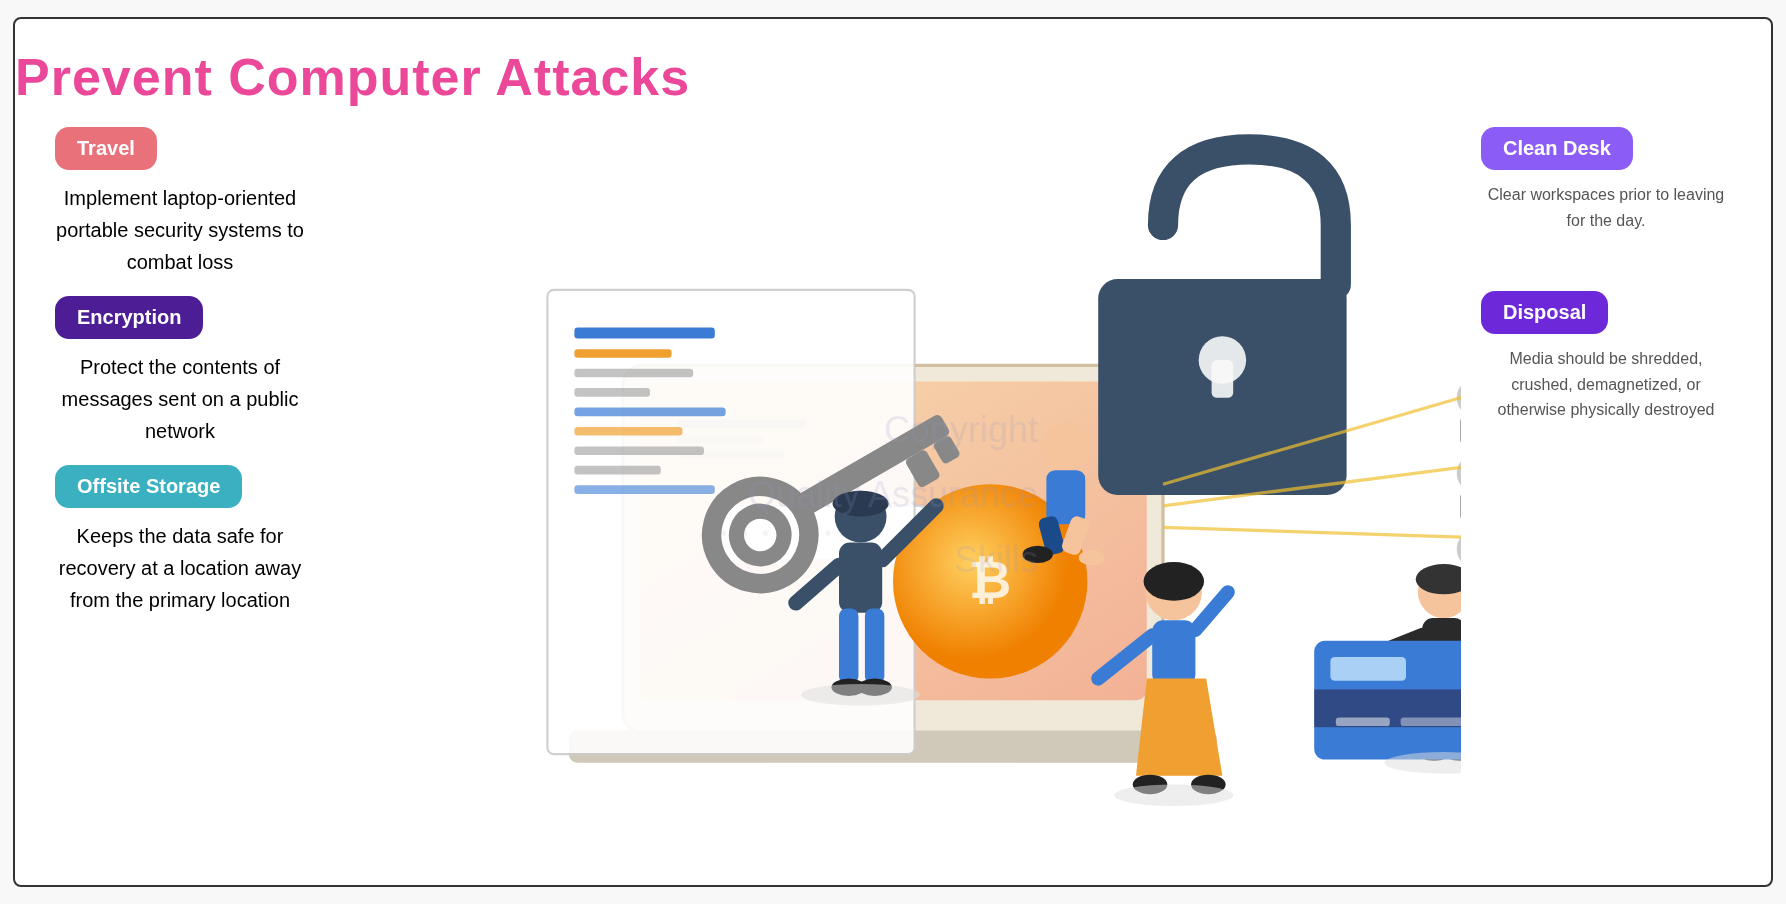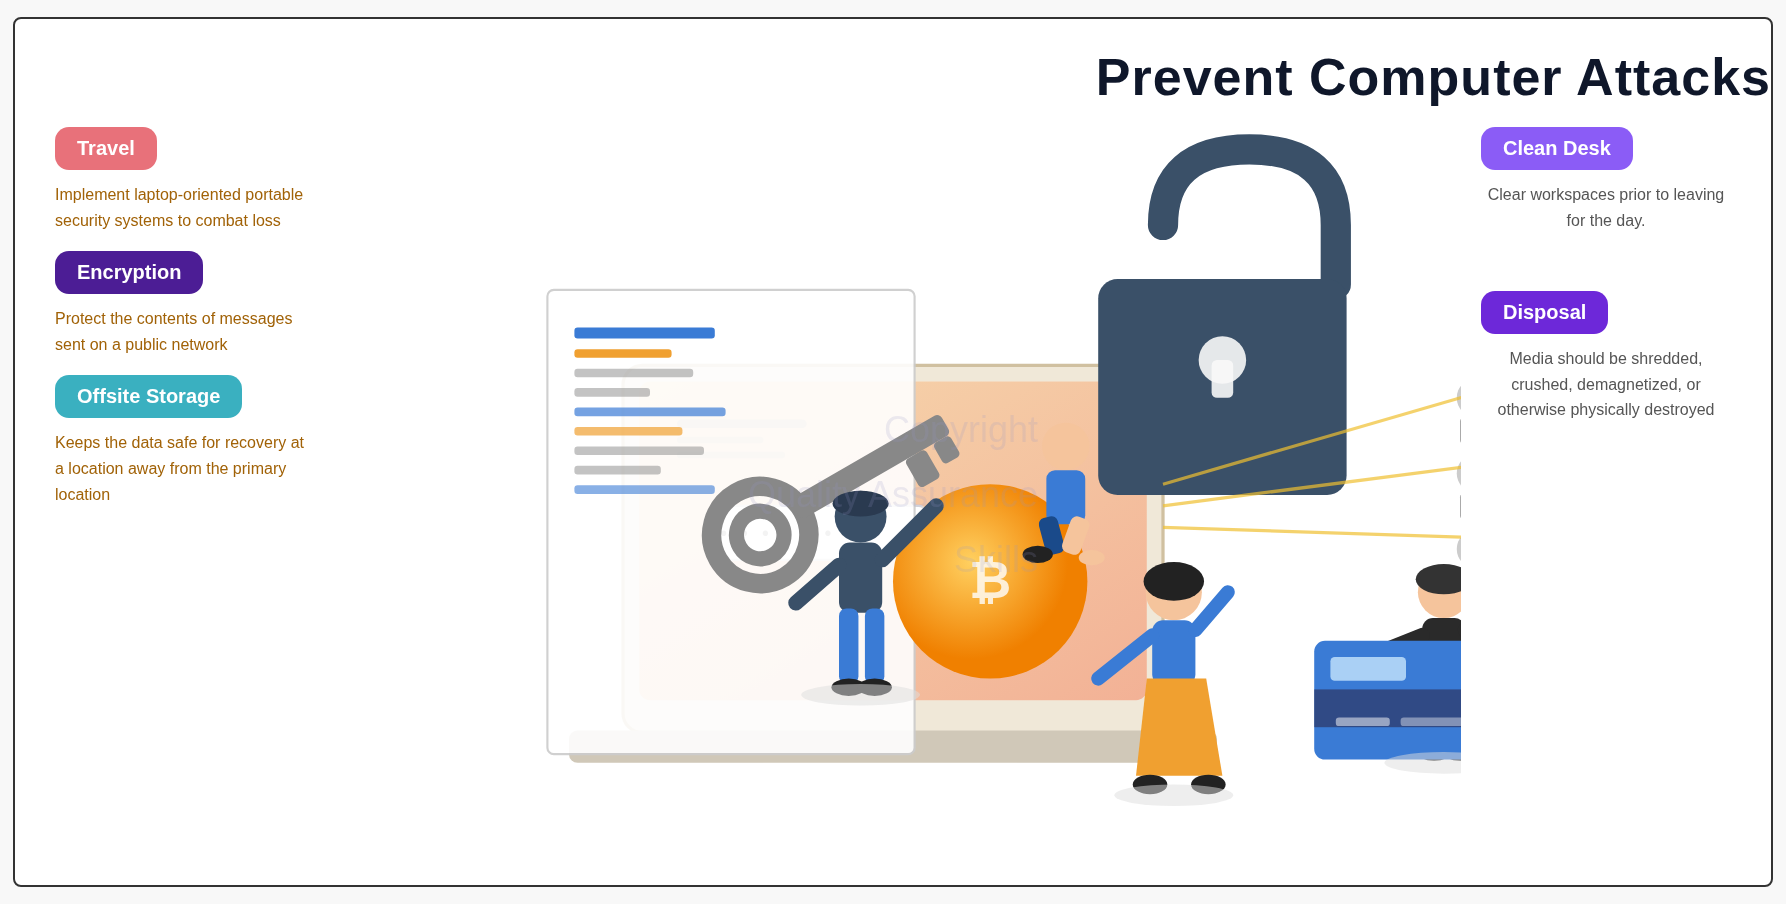--- a/index.html
+++ b/index.html
@@ -16,24 +16,24 @@
     .slide {
       width: 1760px;
       height: 870px;
       background: #ffffff;
       border: 2px solid #333;
       border-radius: 8px;
       position: relative;
       overflow: hidden;
     }
     .main-title {
-      text-align: right;
+      text-align: left;
       font-size: 52px;
       font-weight: 800;
-      color: #0f172a;
+      color: #ec4899;
       padding-top: 28px;
       padding-bottom: 10px;
       letter-spacing: 1px;
     }
     .content-area {
       display: flex;
       width: 100%;
       height: calc(100% - 110px);
       position: relative;
     }
@@ -54,22 +54,23 @@
       padding: 10px 22px;
       color: #fff;
       font-weight: 700;
       font-size: 20px;
       margin-bottom: 12px;
     }
     .badge-travel { background: #e8717a; }
     .badge-encryption { background: #4c1d95; }
     .badge-offsite { background: #3ab0c0; }
     .category-desc {
-      font-size: 16px;
-      color: #a16207;
+      font-size: 20px;
+      color: #000000;
+      text-align: center;
       line-height: 1.6;
     }
     
     .right-col {
       width: 310px;
       padding: 10px 40px 10px 20px;
       display: flex;
       flex-direction: column;
       gap: 0px;
       margin-left: auto;

